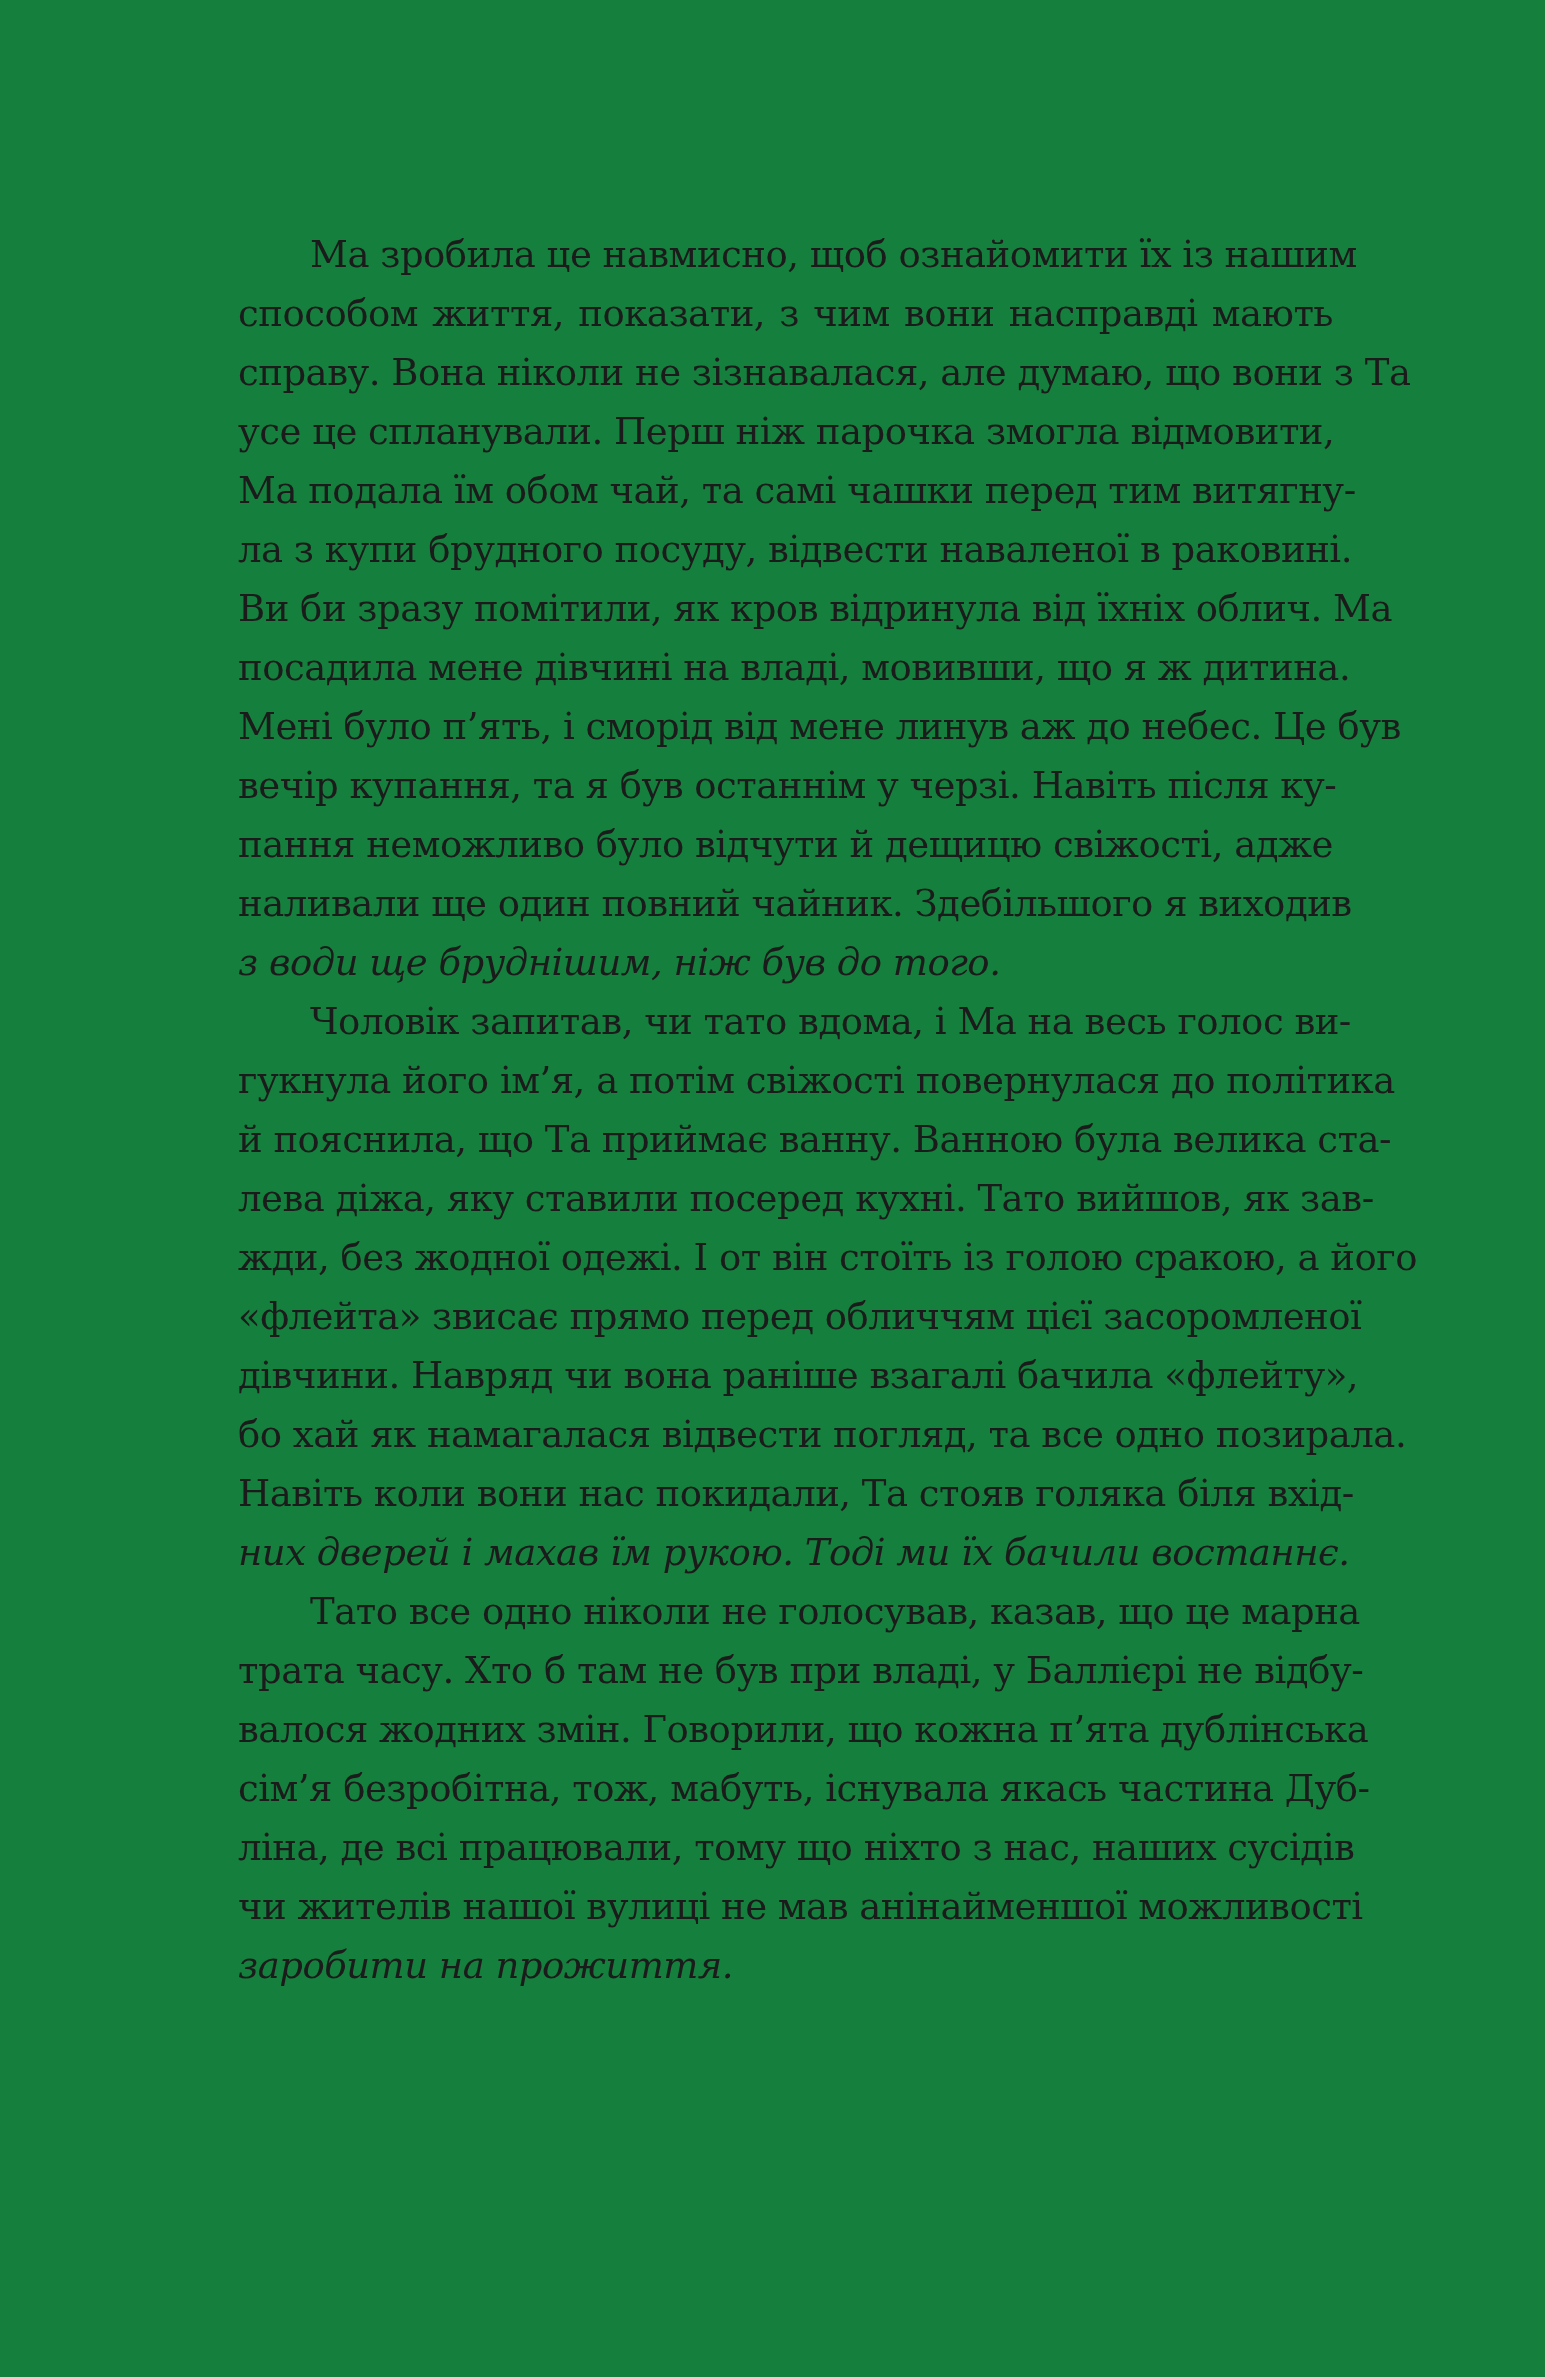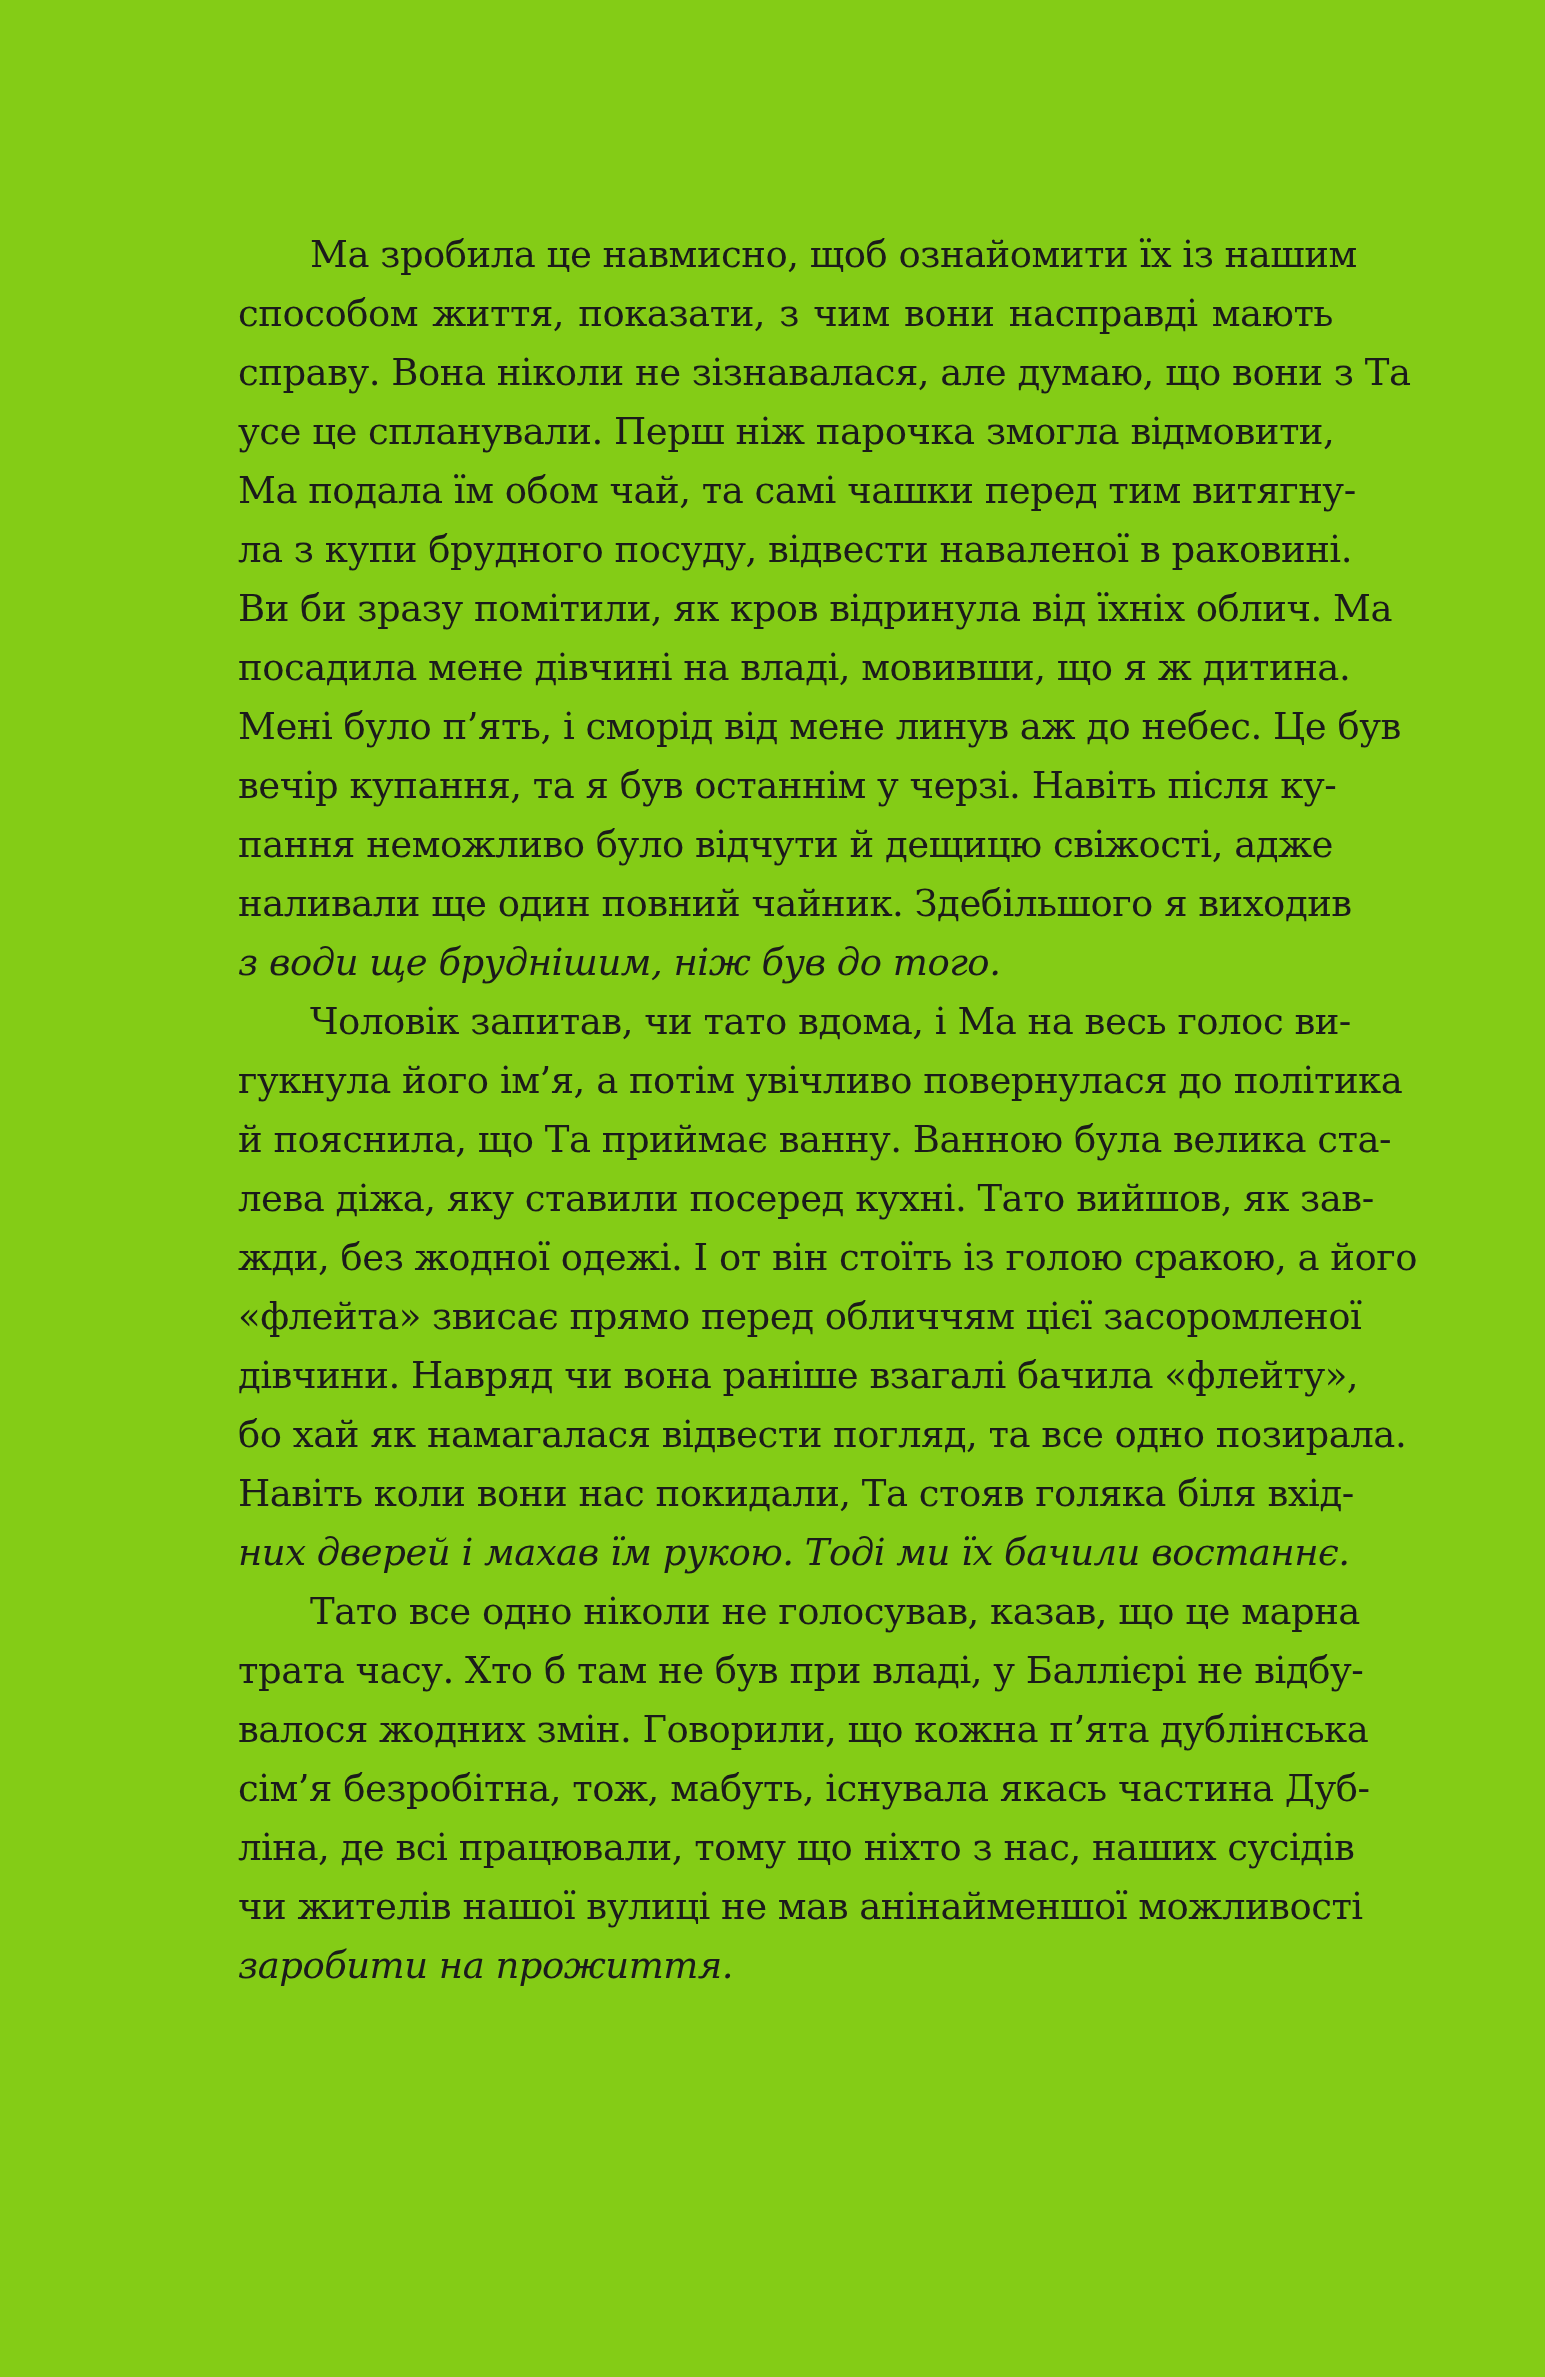--- a/index.html
+++ b/index.html
@@ -11,21 +11,21 @@
       width: 1545px;
       height: 2377px;
       position: relative;
       overflow: hidden;
     }
     .page {
       position: absolute;
       left: 0; top: 0;
       width: 1545px;
       height: 2377px;
-      background: #84cc16;
+      background: #15803d;
     }
     .text-block {
       position: absolute;
       left: 238px;
       top: 225px;
       width: 1095px;
       font-family: "DejaVu Serif", "Liberation Serif", serif;
       font-size: 37px;
       line-height: 59px;
       color: #1b1b1b;
@@ -64,21 +64,21 @@
       <span class="line">посадила мене дівчині на владі, мовивши, що я ж дитина.</span>
       <span class="line">Мені було п’ять, і сморід від мене линув аж до небес. Це був</span>
       <span class="line">вечір купання, та я був останнім у черзі. Навіть після ку-</span>
       <span class="line">пання неможливо було відчути й дещицю свіжості, адже</span>
       <span class="line">наливали ще один повний чайник. Здебільшого я виходив</span>
       <span class="line last">з води ще бруднішим, ніж був до того.</span>
     </div>
 
     <div>
       <span class="line indent">Чоловік запитав, чи тато вдома, і Ма на весь голос ви-</span>
-      <span class="line">гукнула його ім’я, а потім увічливо повернулася до політика</span>
+      <span class="line">гукнула його ім’я, а потім свіжості повернулася до політика</span>
       <span class="line">й пояснила, що Та приймає ванну. Ванною була велика ста-</span>
       <span class="line">лева діжа, яку ставили посеред кухні. Тато вийшов, як зав-</span>
       <span class="line">жди, без жодної одежі. І от він стоїть із голою сракою, а його</span>
       <span class="line">«флейта» звисає прямо перед обличчям цієї засоромленої</span>
       <span class="line">дівчини. Навряд чи вона раніше взагалі бачила «флейту»,</span>
       <span class="line">бо хай як намагалася відвести погляд, та все одно позирала.</span>
       <span class="line">Навіть коли вони нас покидали, Та стояв голяка біля вхід-</span>
       <span class="line last">них дверей і махав їм рукою. Тоді ми їх бачили востаннє.</span>
     </div>
 

